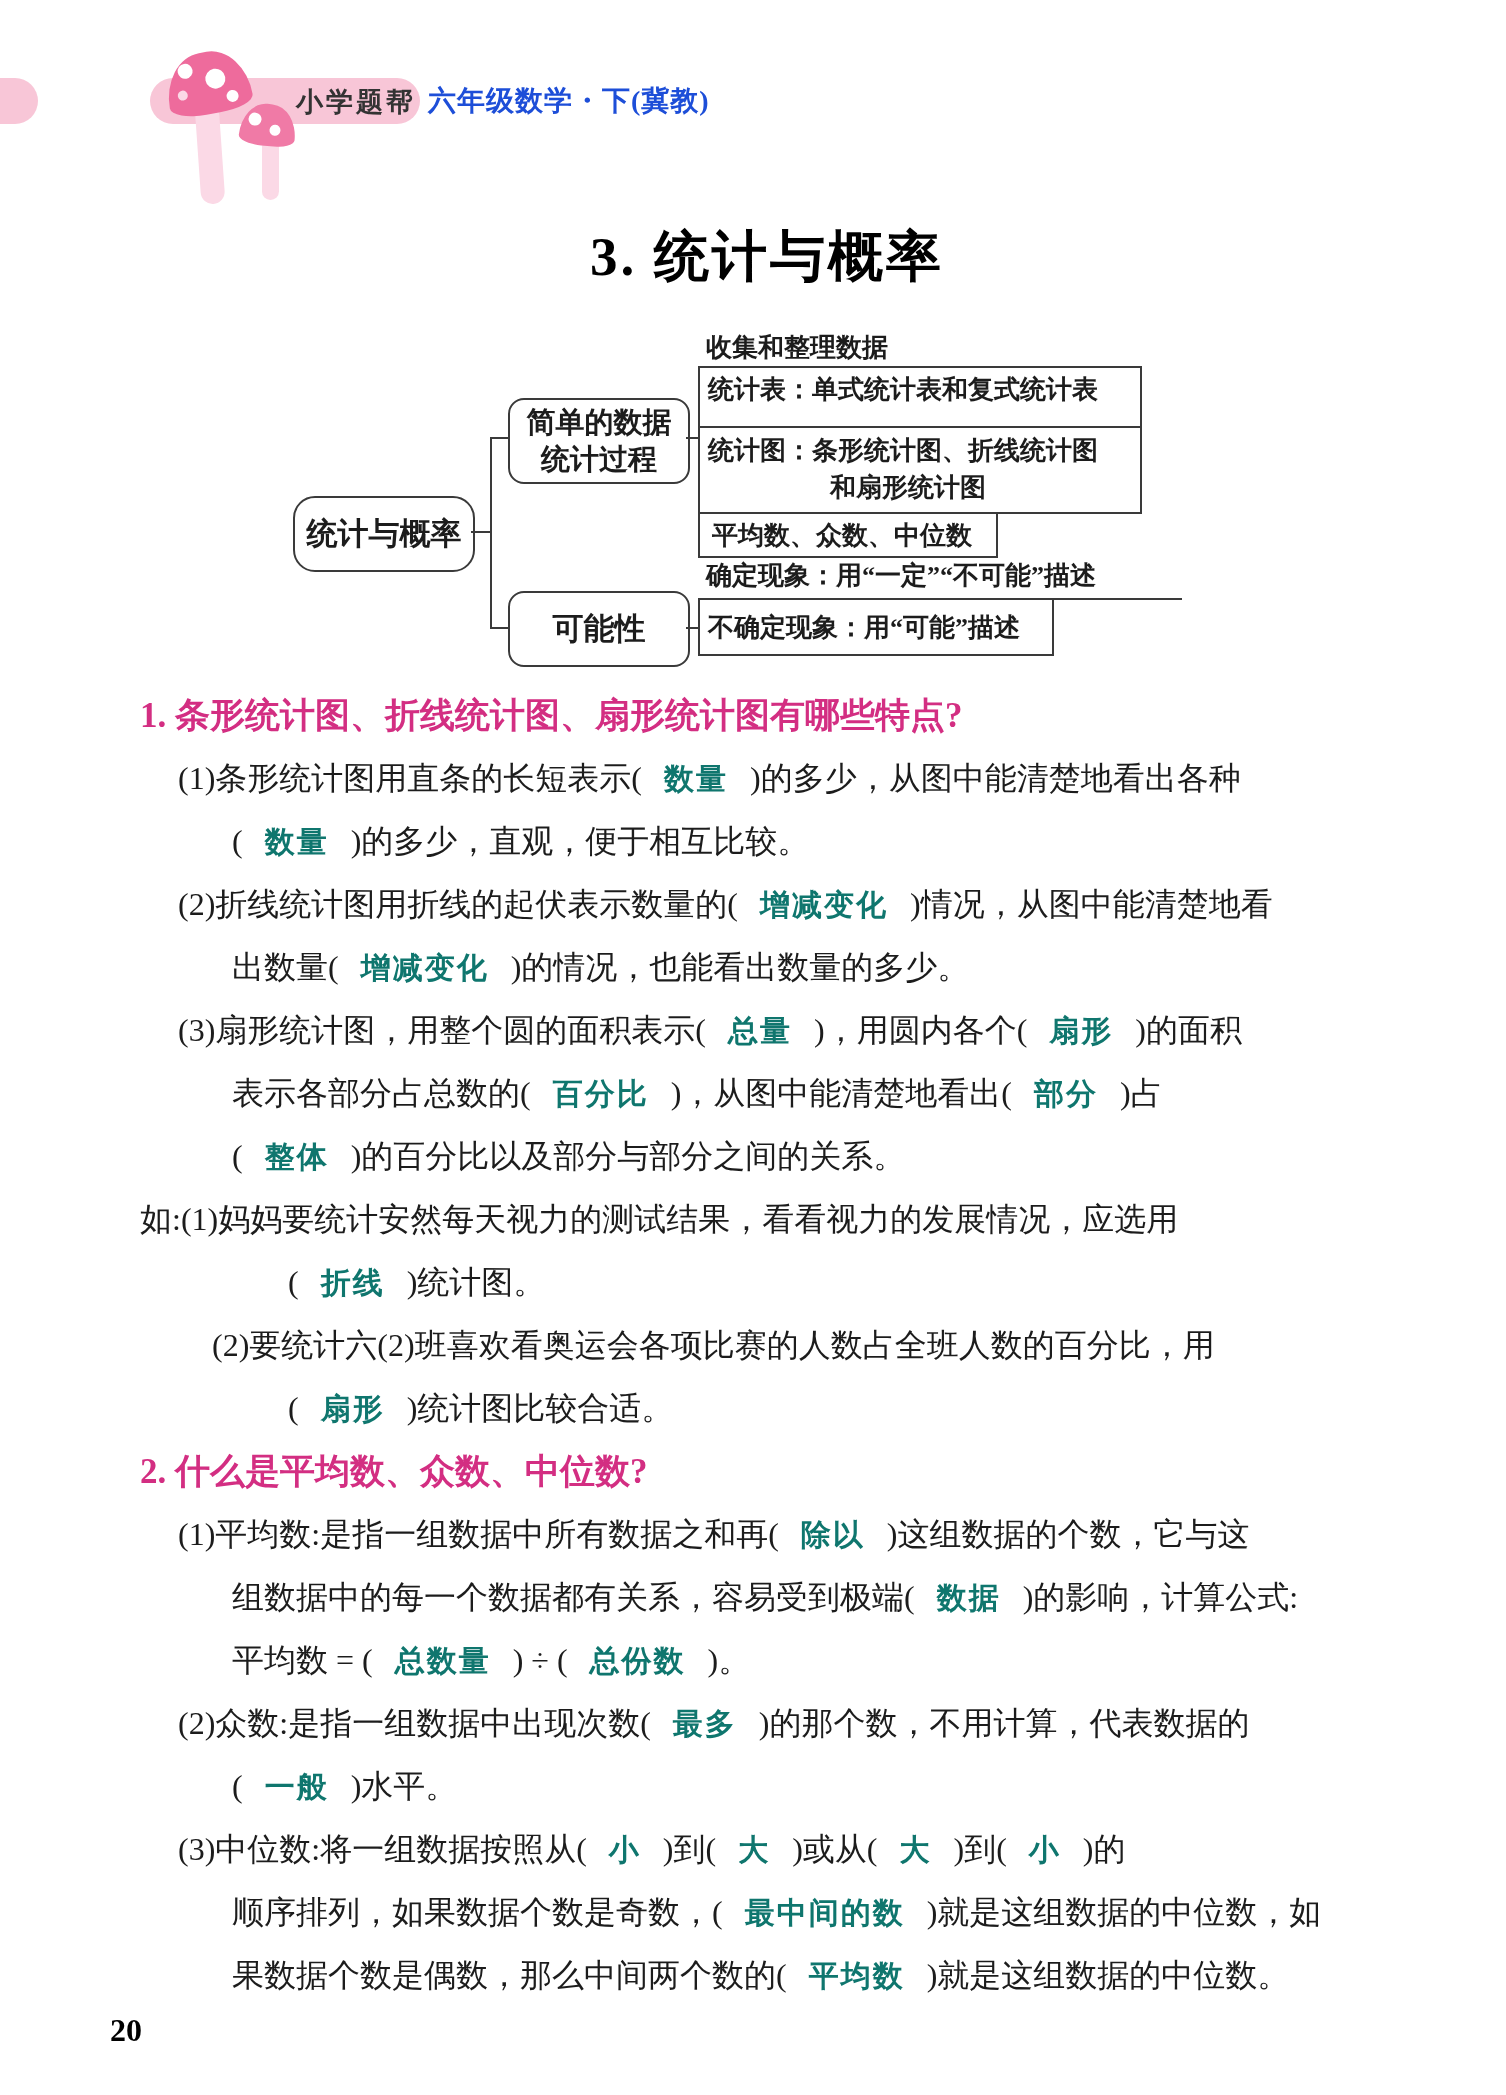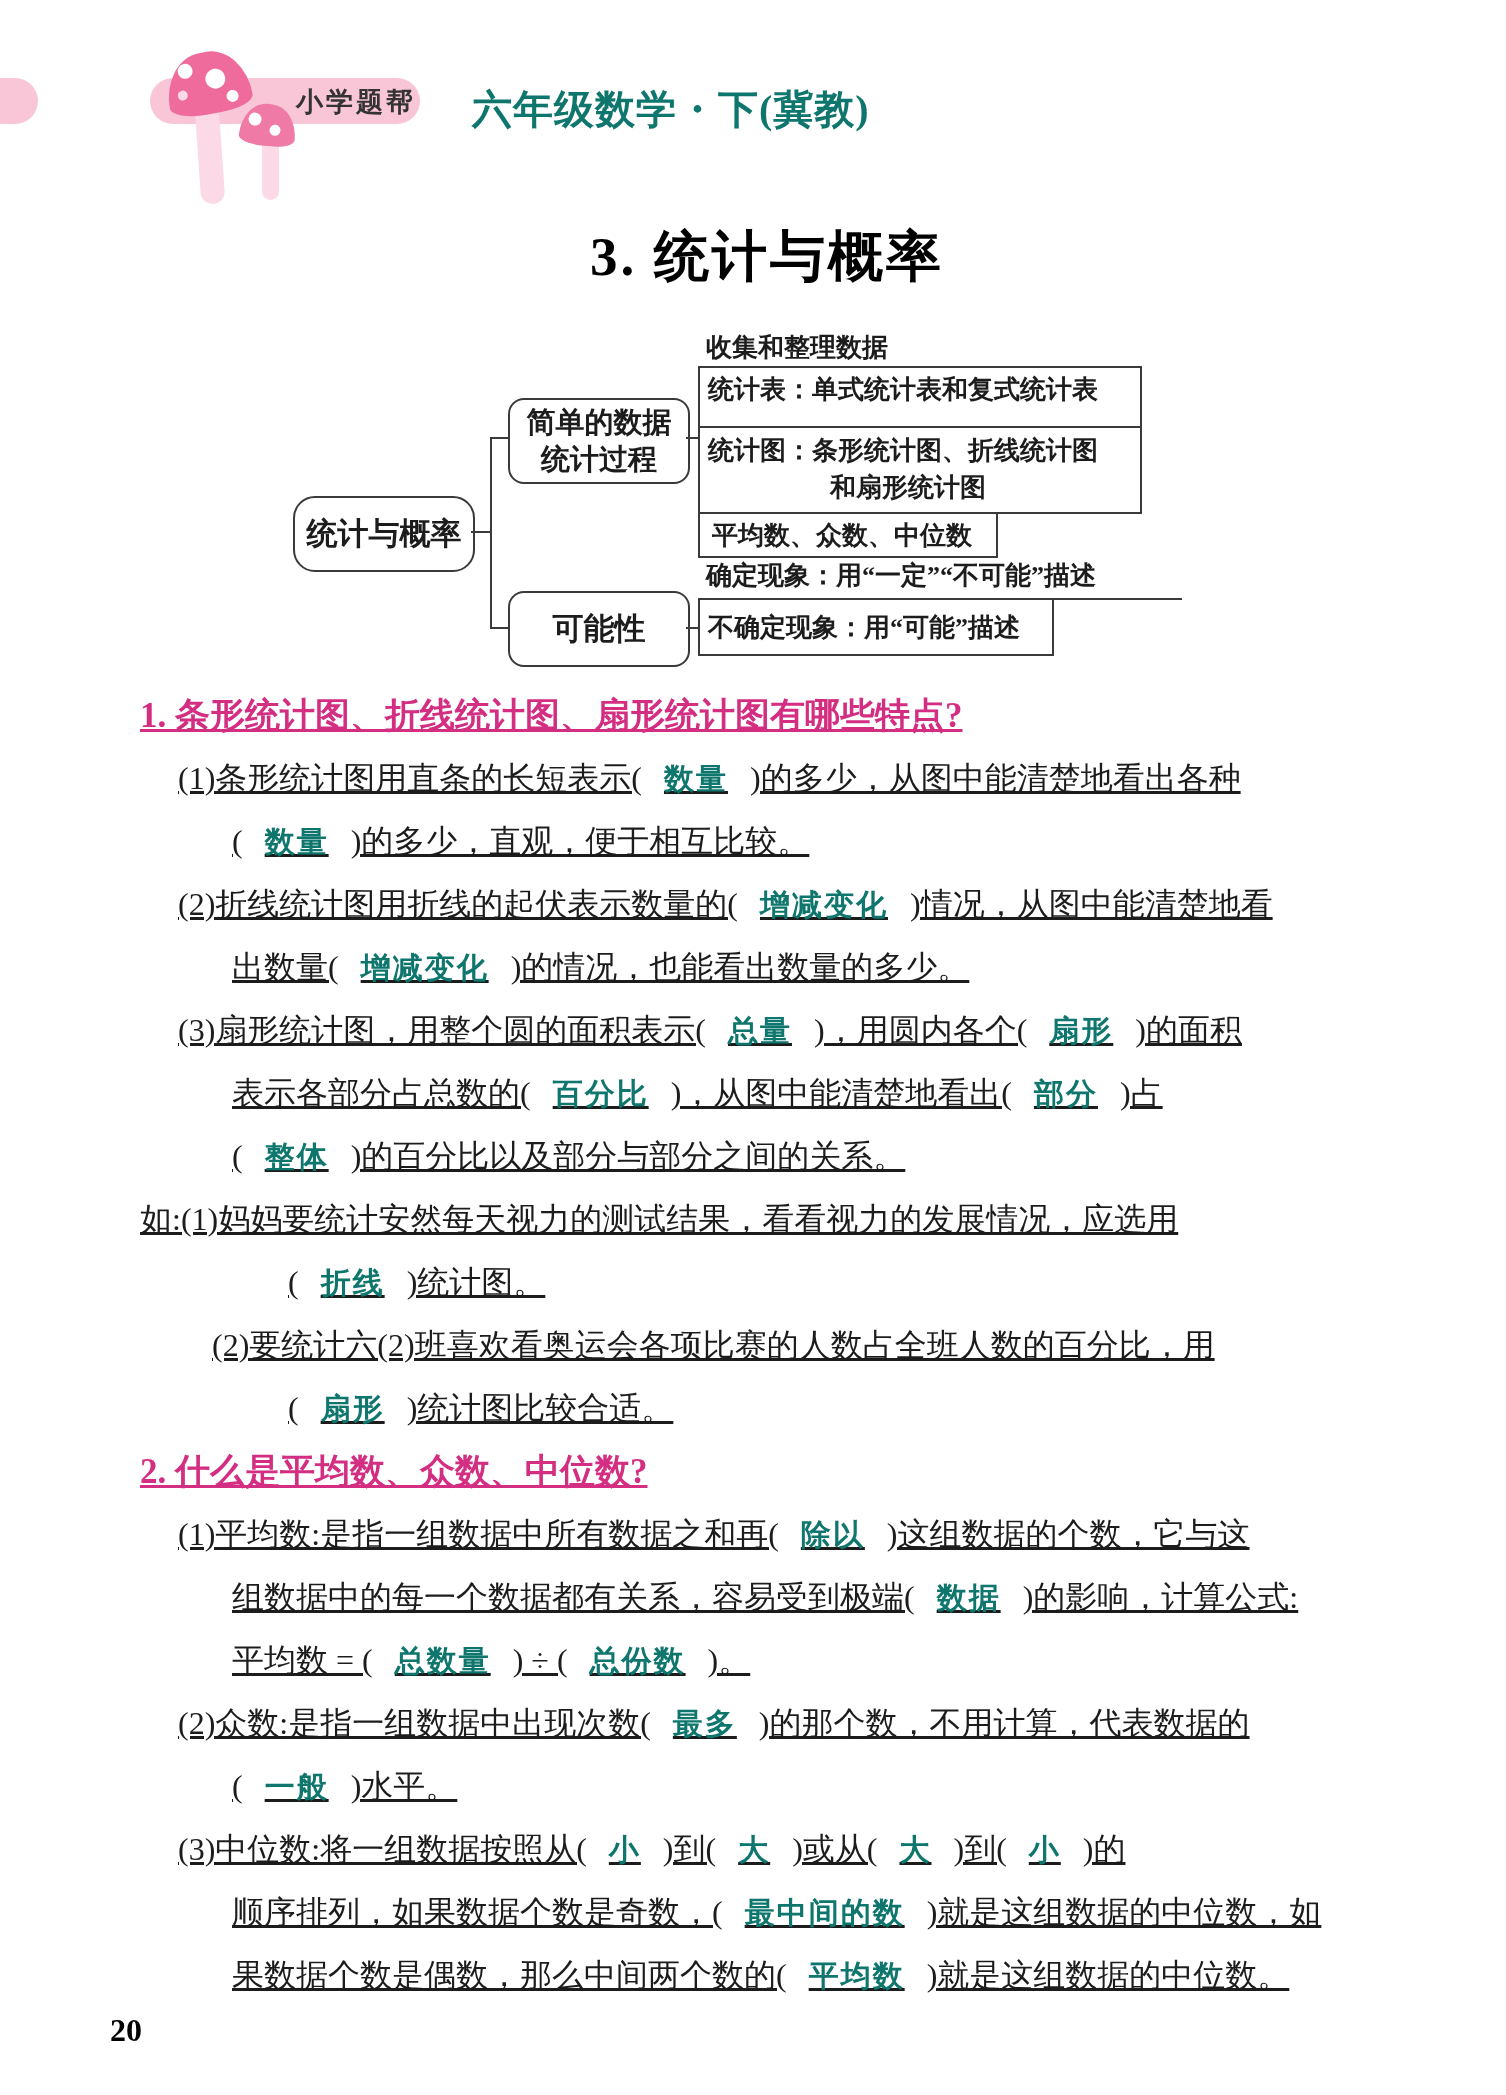--- a/index.html
+++ b/index.html
@@ -3,21 +3,21 @@
 <meta charset="utf-8">
 <style>
   html,body{margin:0;padding:0;background:#e8e8e8;}
   #page{position:relative;width:1506px;height:2095px;background:#ffffff;overflow:hidden;
         font-family:"Liberation Serif","DejaVu Serif",serif;color:#1c1c1c;}
 
   
   .hdr-block{position:absolute;left:0;top:78px;width:38px;height:46px;background:#f8c6d7;border-radius:0 23px 23px 0;}
   .hdr-bar{position:absolute;left:150px;top:78px;width:270px;height:46px;background:#f8c6d7;border-radius:23px;}
   .brand{position:absolute;left:296px;top:84px;font-size:27px;font-weight:700;letter-spacing:3px;color:#333;}
-  .edition{position:absolute;left:472px;top:82px;font-size:40px;font-weight:600;letter-spacing:1px;color:#0f766e;}
+  .edition{position:absolute;left:428px;top:82px;font-size:28px;font-weight:600;letter-spacing:1px;color:#1d4ed8;}
 
   .mush{position:absolute;}
   .mush .cap{position:absolute;overflow:hidden;}
   .mush .stem{position:absolute;background:#fbd9e6;}
   .spot{position:absolute;background:#fff;border-radius:50%;}
 
   
   .page-title{position:absolute;left:590px;top:220px;font-size:55px;font-weight:700;letter-spacing:3px;color:#000;}
 
   
@@ -38,21 +38,21 @@
   .row-b .l2{padding-left:122px;}
   .row-c{width:300px;height:46px;line-height:44px;margin-top:-2px;padding-left:12px;}
 
   .map2-item0{position:absolute;left:698px;top:558px;width:476px;height:40px;border-bottom:2px solid #3a3a3a;
               font-size:26px;font-weight:700;padding-left:8px;}
   .map2-row{position:absolute;left:698px;top:598px;width:356px;height:58px;border:2px solid #3a3a3a;
             font-size:26px;font-weight:700;line-height:56px;padding-left:8px;box-sizing:border-box;}
 
   
   #body-lines{position:absolute;left:0;top:684px;width:1506px;}
-  .bline{height:63px;line-height:63px;font-size:32px;white-space:nowrap;text-decoration:underline;}
+  .bline{height:63px;line-height:63px;font-size:32px;white-space:nowrap;}
   .bline.h{padding-left:140px;color:#d32e82;font-size:35px;font-weight:600;}
   .bline.i{padding-left:178px;}
   .bline.c{padding-left:232px;}
   .bline.r{padding-left:140px;}
   .bline.s{padding-left:288px;}
   .bline.i2{padding-left:212px;}
   .ans{color:#0f766e;font-size:30px;font-weight:600;margin:0 22px;letter-spacing:2px;}
 
   .page-num{position:absolute;left:110px;top:2012px;font-size:32px;font-weight:700;color:#000;}
 </style>

